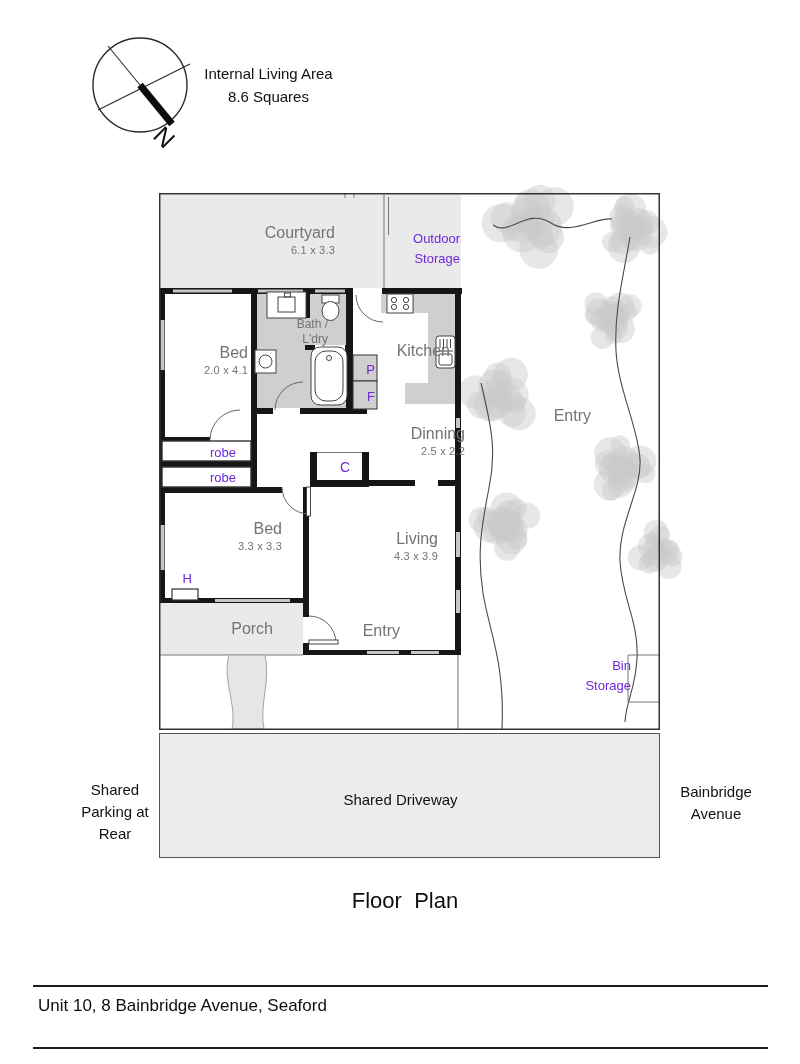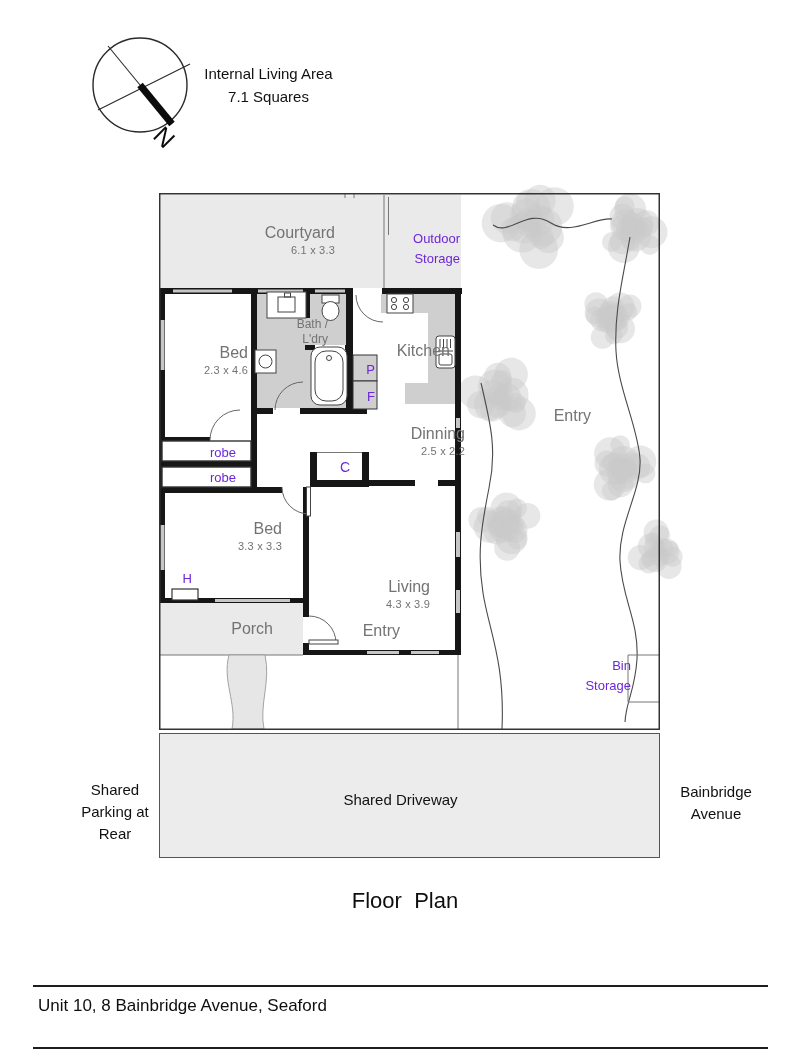--- a/index.html
+++ b/index.html
@@ -43,21 +43,21 @@
 
   <svg class="abs" style="left:88px;top:34px;" width="110" height="104" viewBox="0 0 110 104">
     <circle class="compass-circle" cx="52" cy="51" r="47"></circle>
     <line class="compass-line" x1="20" y1="12" x2="84" y2="90"></line>
     <line class="compass-line" x1="10" y1="76" x2="102" y2="30"></line>
     <line class="compass-thick" x1="52" y1="51" x2="84" y2="90"></line>
   </svg>
   <div id="north-n" style="left:155px;top:123px;">N</div>
 
   <div class="side-label pre" style="left:185px;top:63px;width:167px;line-height:1.5;">Internal Living Area
-7.1 Squares</div>
+8.6 Squares</div>
 
   <svg class="abs" style="left:159px;top:193px;" width="501" height="537" viewBox="0 0 501 537">
 
     <g>
       <rect class="yard" x="2" y="2" width="223" height="95"></rect>
       <rect class="yard" x="225" y="2" width="77" height="95"></rect>
       <line class="thin" x1="225" y1="2" x2="225" y2="97"></line>
       <line class="thin" x1="229.5" y1="4" x2="229.5" y2="42"></line>
       <rect class="bgw" x="186" y="0" width="9" height="2.5"></rect>
       <line class="thin" x1="186" y1="0" x2="186" y2="5"></line>
@@ -313,30 +313,30 @@
   <div class="rlabel" style="left:195px;top:224px;width:140px;">
     <div>Courtyard</div>
     <div class="dims">6.1 x 3.3</div>
   </div>
   <div class="slabel pre" style="left:380px;top:229px;width:80px;line-height:1.5;">Outdoor
 Storage</div>
   <div class="rlabel" style="left:511px;top:407px;width:80px;">Entry</div>
 
   <div class="rlabel" style="left:163px;top:344px;width:85px;">
     <div>Bed</div>
-    <div class="dims">2.3 x 4.6</div>
+    <div class="dims">2.0 x 4.1</div>
   </div>
   <div class="rlabel pre" style="left:248px;top:317px;width:80px;font-size:12px;line-height:1.25;">Bath /
 L'dry</div>
   <div class="rlabel" style="left:355px;top:342px;width:95px;">Kitchen</div>
   <div class="rlabel" style="left:370px;top:425px;width:95px;">
     <div>Dinning</div>
     <div class="dims">2.5 x 2.2</div>
   </div>
-  <div class="rlabel" style="left:340px;top:530px;width:90px;margin-top:48px;">
+  <div class="rlabel" style="left:348px;top:530px;width:90px;">
     <div>Living</div>
     <div class="dims">4.3 x 3.9</div>
   </div>
   <div class="rlabel" style="left:192px;top:520px;width:90px;">
     <div>Bed</div>
     <div class="dims">3.3 x 3.3</div>
   </div>
   <div class="slabel" style="left:176px;top:445px;width:60px;">robe</div>
   <div class="slabel" style="left:176px;top:470px;width:60px;">robe</div>
   <div class="slabel" style="left:325px;top:459px;width:25px;font-size:14px;">C</div>

